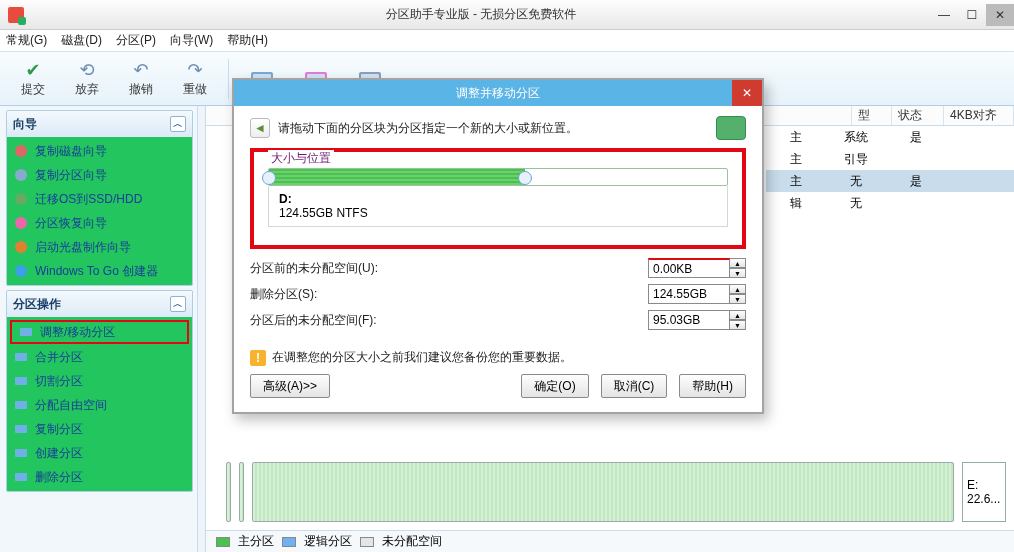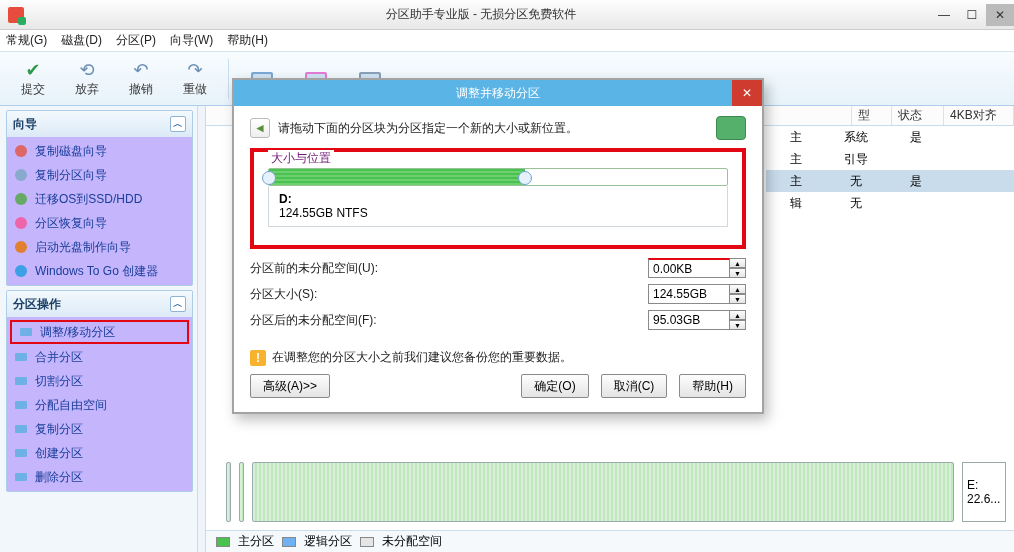--- a/index.html
+++ b/index.html
@@ -15,21 +15,21 @@
 .menubar span{color:#222}
 .toolbar{height:54px;background:linear-gradient(#f8fcfe,#e7f2fa);border-bottom:1px solid #aecde8;display:flex;align-items:center;padding:0 6px;gap:0}
 .tbtn{width:54px;height:48px;display:flex;flex-direction:column;align-items:center;justify-content:center;color:#3a3a3a}
 .tbtn .ic{width:22px;height:22px;display:flex;align-items:center;justify-content:center;color:#6a8fb5;font-size:18px}
 .tbtn.green .ic{color:#2e9a49}
 .tsep{width:1px;height:40px;background:#c8dceb;margin:0 6px}
 .disk-ic{width:28px;height:14px;background:#7aa7d4;border-radius:2px;position:relative}
 .disk-ic::after{content:"";position:absolute;inset:2px;background:#cfe2f3;border-radius:1px}
 .main{display:flex;height:446px}
 .left{width:198px;background:#f2f7fc;border-right:1px solid #c8dceb;overflow:hidden}
-.panel{margin:4px 4px 4px 6px;border:1px solid #aecde8;background:#c4b5fd;border-radius:2px}
+.panel{margin:4px 4px 4px 6px;border:1px solid #aecde8;background:#22c55e;border-radius:2px}
 .panel-h{height:26px;background:linear-gradient(#f3f9fd,#dceaf6);display:flex;align-items:center;justify-content:space-between;padding:0 6px;font-weight:bold;color:#1a3e66}
 .panel-h .coll{width:16px;height:16px;border:1px solid #8fb3d6;border-radius:2px;background:#fff;display:flex;align-items:center;justify-content:center;color:#3a6ea5;font-size:10px}
 .panel ul{list-style:none;padding:2px 0}
 .panel li{height:24px;display:flex;align-items:center;padding:0 6px;color:#1a3e99;cursor:default}
 .panel li .bullet{width:16px;height:16px;margin-right:6px;display:inline-flex;align-items:center;justify-content:center}
 .panel li .bullet svg{width:16px;height:16px}
 .panel li.hl{border:2px solid #e30613;margin:1px 3px}
 .divider-v{width:8px;background:#eef4fa;border-right:1px solid #c8dceb}
 .right{flex:1;position:relative;background:#fff}
 .table-head{position:absolute;top:0;left:0;right:0;height:20px;border-bottom:1px solid #c8dceb;display:flex}
@@ -339,21 +339,21 @@
         <label>分区前的未分配空间(U):</label>
         <div class="inp">
             <input value="0.00KB" style="">
             <div class="spin">
               <div>▲</div>
               <div>▼</div>
             </div>
           </div>
       </div>
       <div class="frow">
-        <label>分区大小(S):</label>
+        <label>删除分区(S):</label>
         <div class="inp">
             <input value="124.55GB" style="">
             <div class="spin">
               <div>▲</div>
               <div>▼</div>
             </div>
           </div>
       </div>
       <div class="frow">
         <label>分区后的未分配空间(F):</label>

